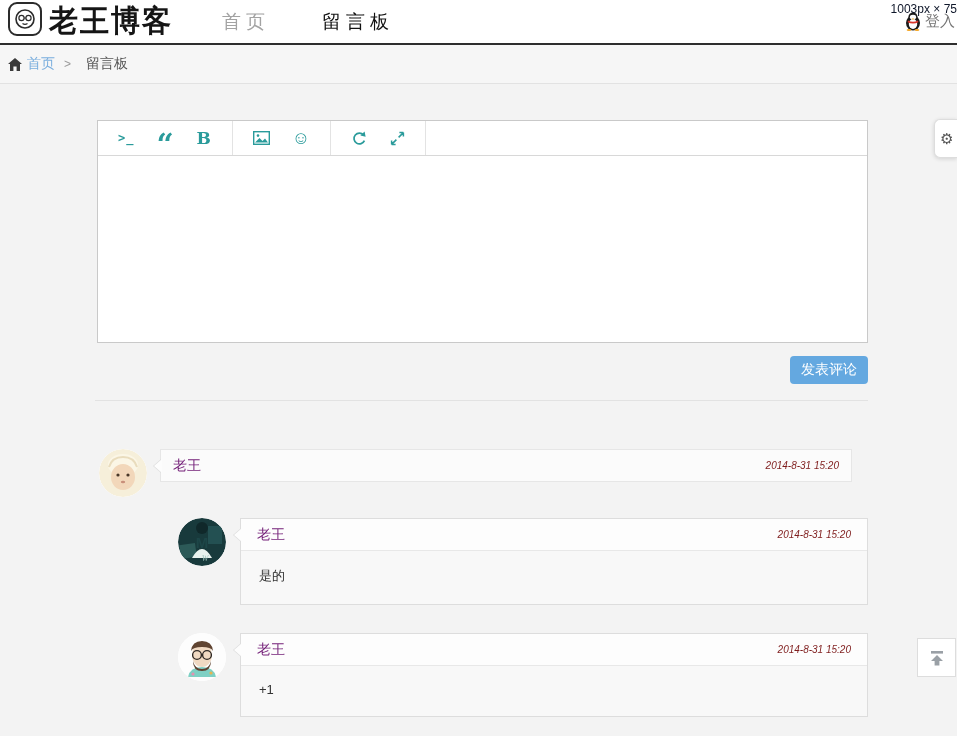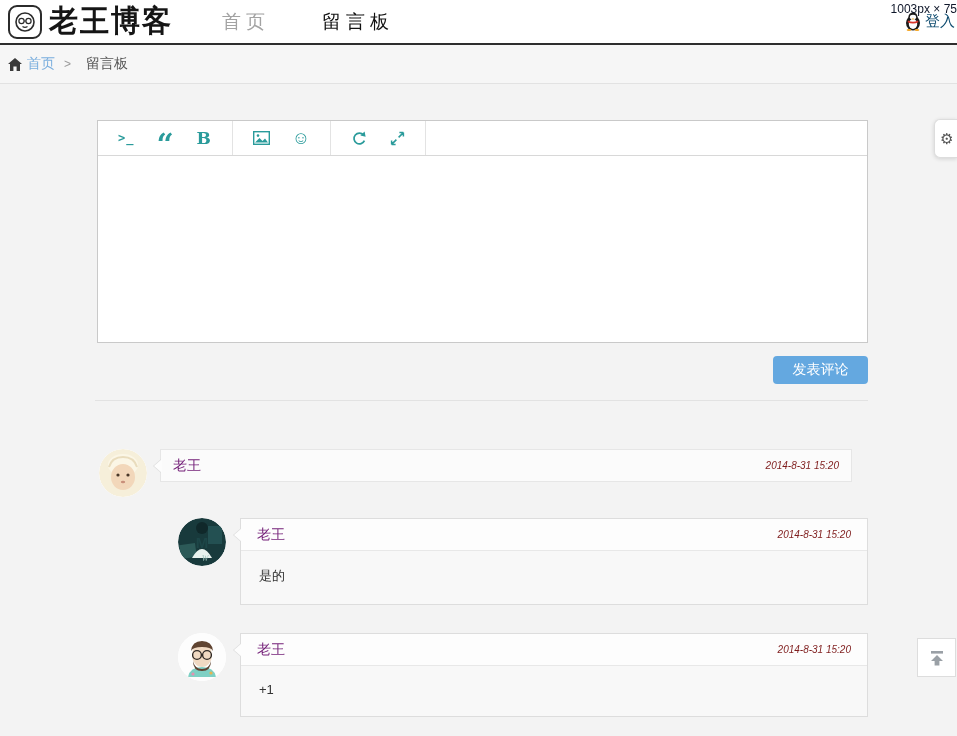--- a/index.html
+++ b/index.html
@@ -11,40 +11,40 @@
     position: relative;
   }
 
   
   .topbar {
     height: 45px; background: #ffffff;
     border-bottom: 2px solid #2e2e2e;
     display: flex; align-items: center;
     position: relative;
   }
-  .logo { display: flex; align-items: center; gap: 7px; margin-left: 8px; cursor: pointer; }
+  .logo { display: flex; gap: 7px; margin-left: 8px; cursor: pointer; }
   .logo-face {
     width: 34px; height: 34px; border: 2px solid #2b2b2b; border-radius: 9px;
     display: flex; align-items: center; justify-content: center; background:#fff;
   }
   .logo-text {
     font-family: "DejaVu Serif", serif; font-weight: bold;
     font-size: 29px; color: #151515; letter-spacing: 2px;
     transform: scaleY(1.05);
   }
   .nav { position: absolute; left: 196px; top: 0; height: 43px; display: flex; align-items: center; }
   .nav-item {
     font-size: 19px; color: #a3a3a3; letter-spacing: 5px;
     padding: 0 26px; cursor: pointer; white-space: nowrap;
   }
   .nav-item.active { color: #111; }
   .login {
     position: absolute; right: 2px; top: 11px;
     display: flex; align-items: center; gap: 3px;
-    color: #0c4a6e; font-size: 15px; cursor: pointer;
+    color: #737373; font-size: 15px; cursor: pointer;
   }
   .size-tooltip {
     position: absolute; right: 0; top: 2px;
     font-size: 12px; color: #0f172a; white-space: nowrap; z-index: 5;
   }
 
   
   .breadcrumb {
     height: 39px; background: #f6f6f6; border-bottom: 1px solid #e2e2e2;
     display: flex; align-items: center; padding-left: 8px; font-size: 14px;
@@ -71,21 +71,21 @@
   .ticon.bold { font-family: "DejaVu Serif", serif; font-size: 17px; font-weight: bold; }
   .ticon.emoji { font-size: 18px; }
   .editor-area {
     width: 100%; height: 186px; border: 0; outline: none; resize: none;
     font-family: "Liberation Sans", sans-serif; font-size: 14px; padding: 8px; display: block;
   }
 
   
   .submit-row { width: 771px; margin: 13px 0 0 97px; display: flex; justify-content: flex-end; }
   .submit-btn {
-    width: 95px; height: 28px; border: none; border-radius: 4px;
+    width: 78px; height: 28px; border: none; border-radius: 4px;
     background: #64a8e0; color: #fff; font-size: 14px; cursor: pointer;
     font-family: "Liberation Sans", sans-serif;
   }
   .section-divider { width: 773px; margin: 16px 0 0 95px; border: 0; border-top: 1px solid #e2e2e2; }
 
   
   .comments { margin: 48px 0 0 97px; width: 771px; }
   .comment-row { display: flex; align-items: flex-start; }
   .avatar { width: 48px; height: 48px; border-radius: 50%; overflow: hidden; flex: none; cursor: pointer; background: #fff; }
   .comment-row .avatar { margin-left: 2px; }

